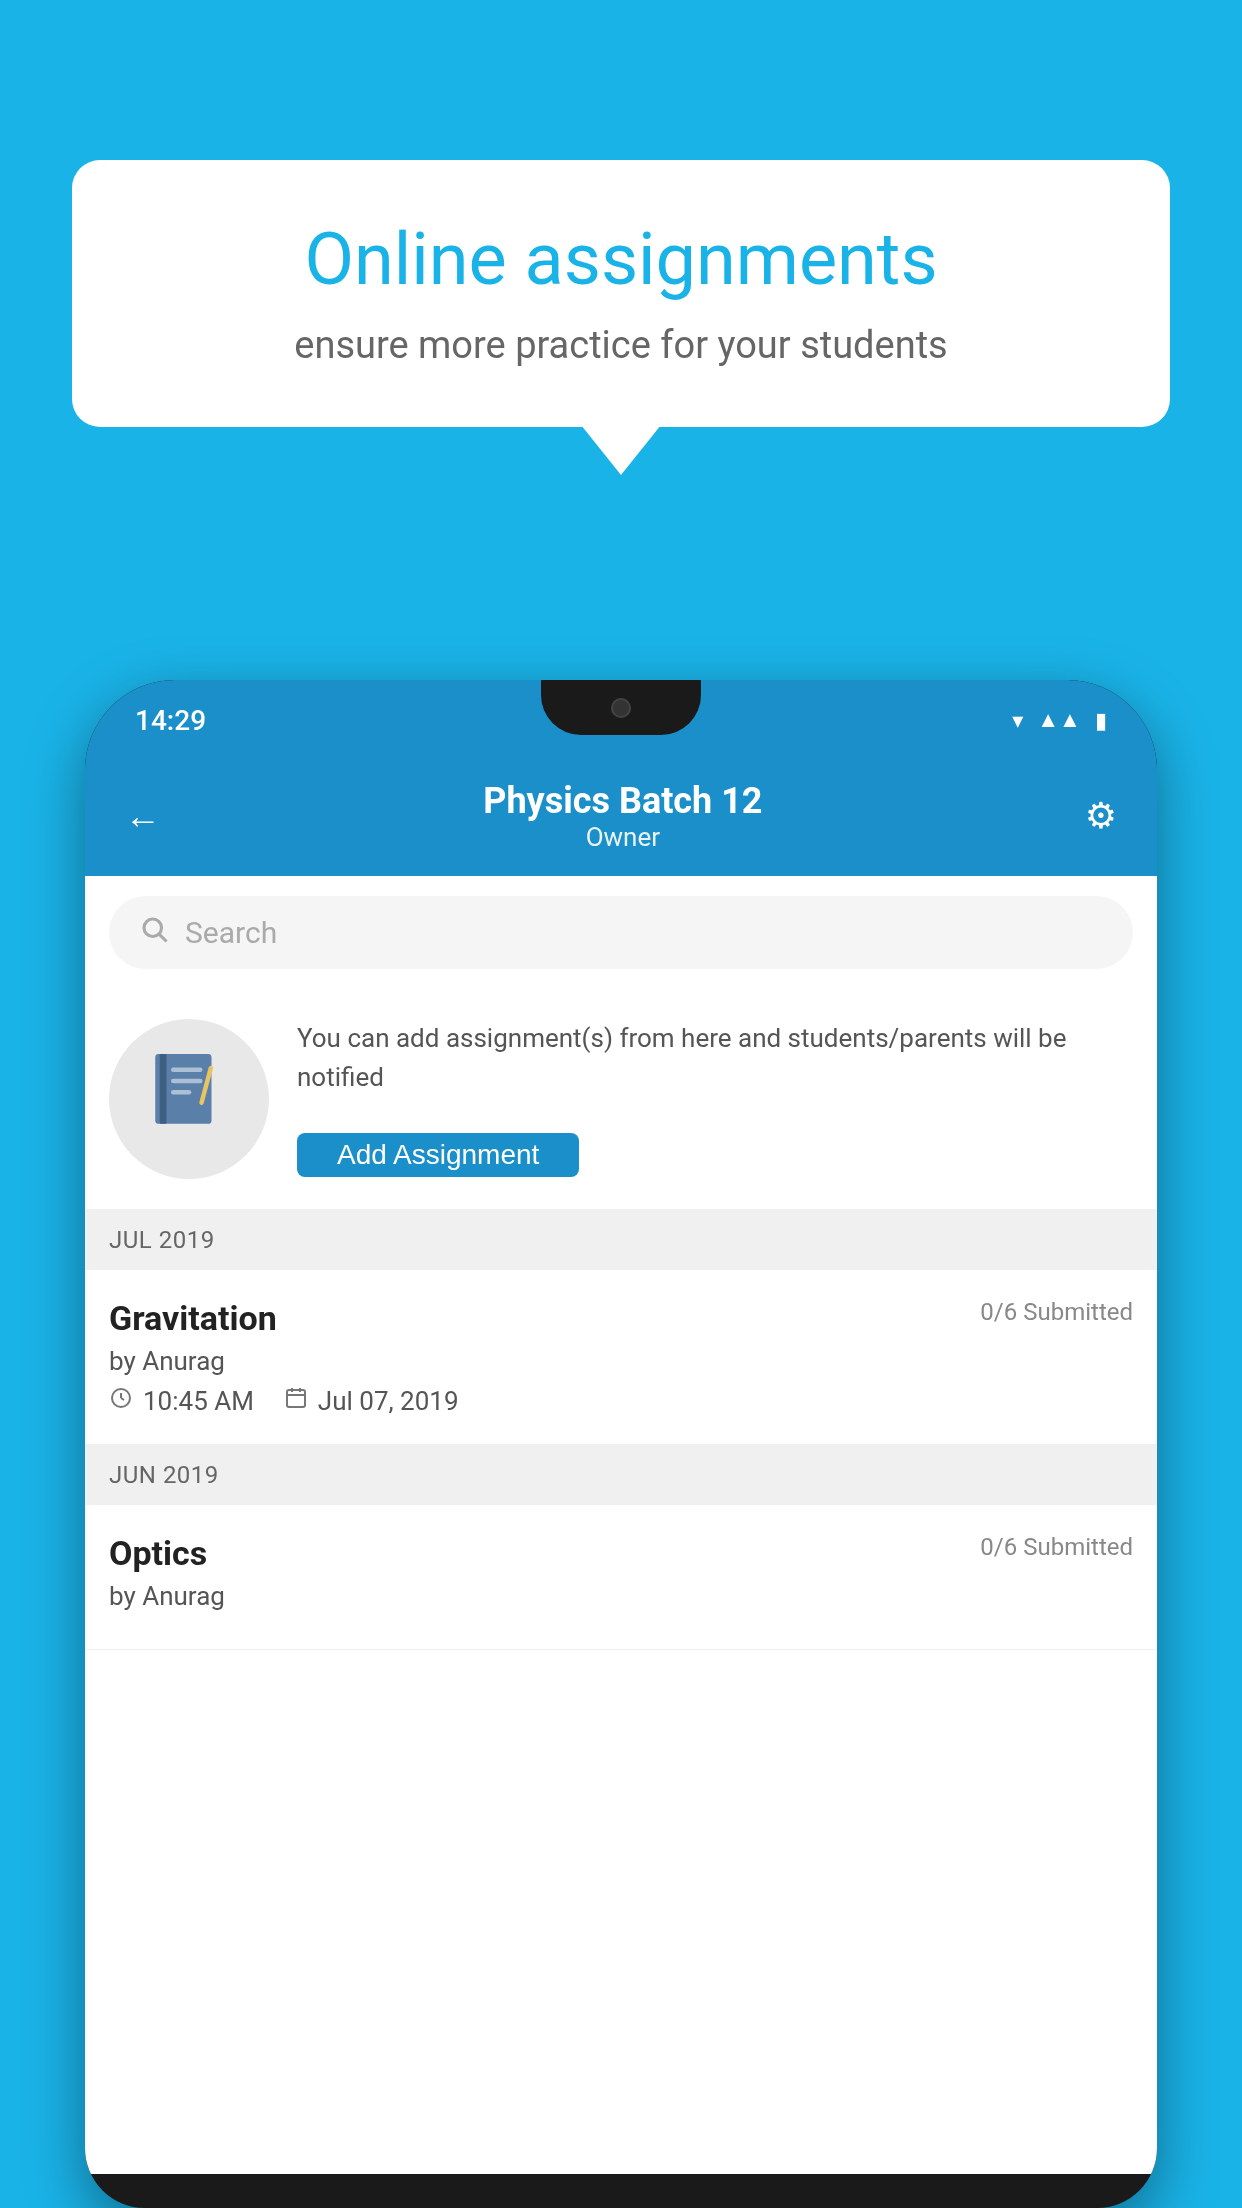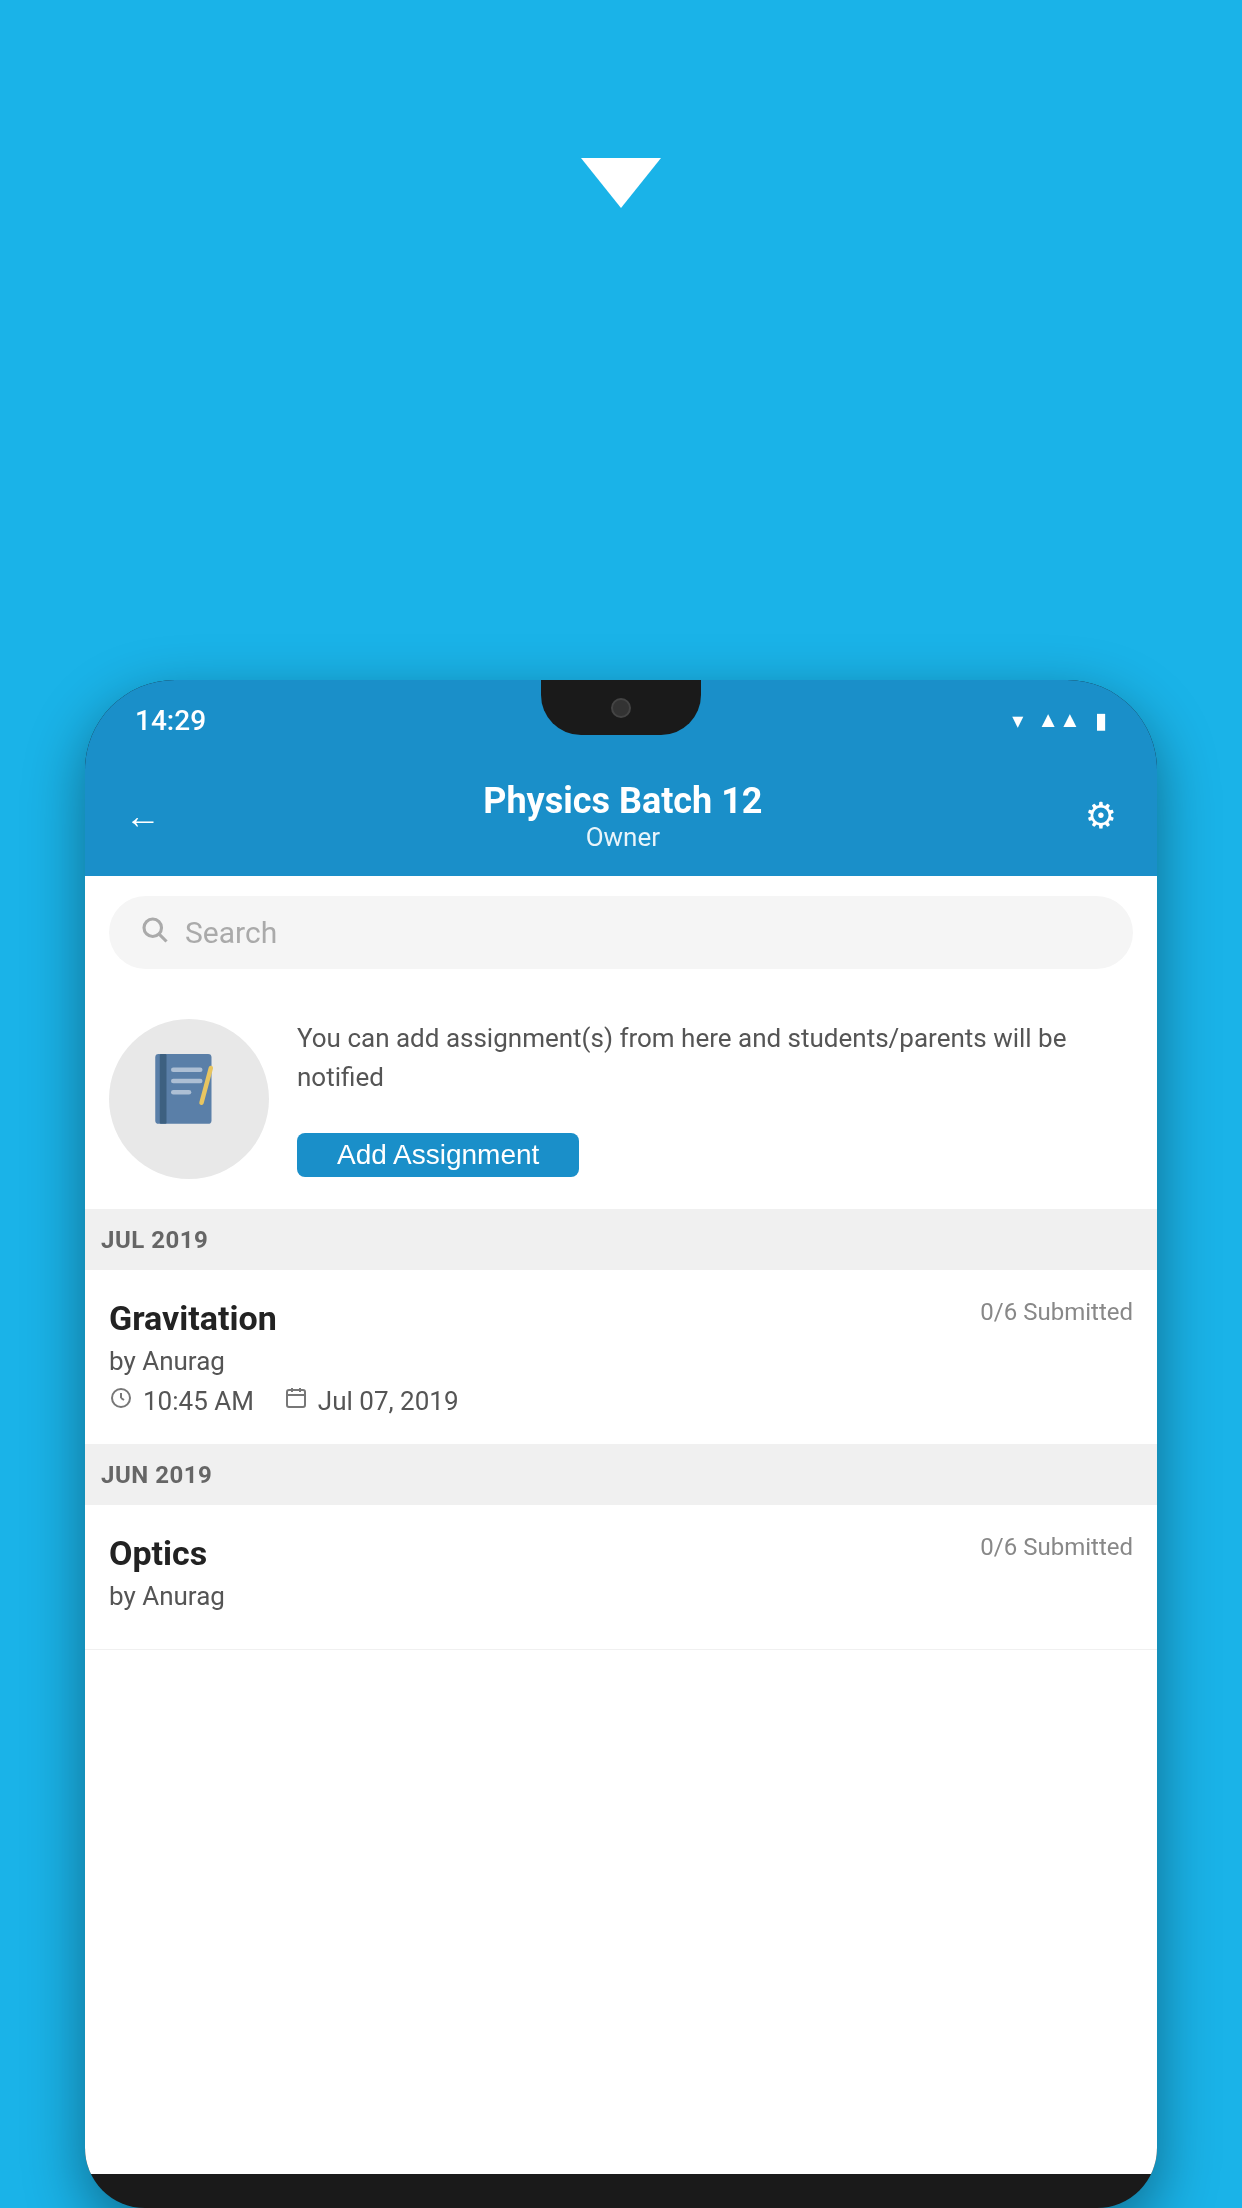--- a/index.html
+++ b/index.html
@@ -257,24 +257,24 @@
       font-size: 28px;
       font-weight: 500;
       cursor: pointer;
       white-space: nowrap;
       margin-top: 12px;
     }
 
     
     .section-header {
       background: #f0f0f0;
-      padding: 16px 16px;
+      padding: 16px 24px;
       font-size: 24px;
       color: #666;
-      font-weight: 700;
+      font-weight: 400;
       letter-spacing: 0.5px;
     }
 
     
     .assignment-item {
       background: white;
       padding: 28px 24px;
       border-bottom: 1px solid #f0f0f0;
     }
 
@@ -318,20 +318,24 @@
 
     .meta-icon {
       font-size: 26px;
       color: #777;
     }
   </style>
 </head>
 <body>
 
 <div class="speech-bubble-container">
+  <div class="speech-bubble">
+    <div class="speech-bubble-title">Online assignments</div>
+    <div class="speech-bubble-subtitle">ensure more practice for your students</div>
+  </div>
   <div class="speech-bubble-pointer"></div>
 </div>
 
 <div class="phone-frame">
 
   <div class="phone-top-bar">
     <span class="phone-time">14:29</span>
     <div class="phone-notch">
       <div class="phone-camera"></div>
     </div>

